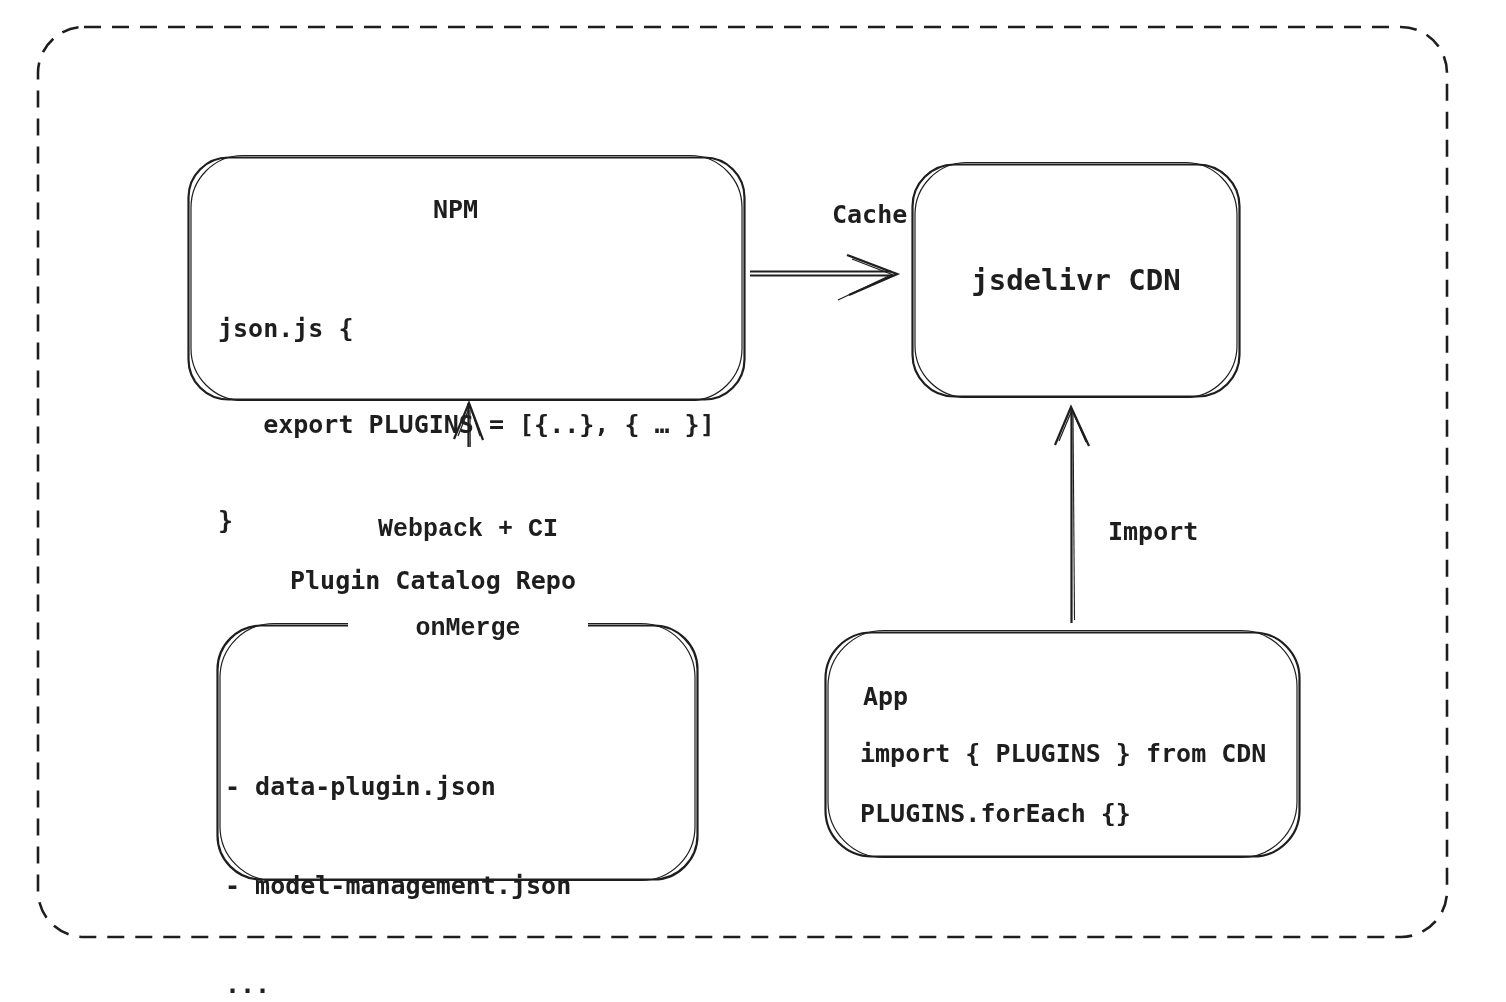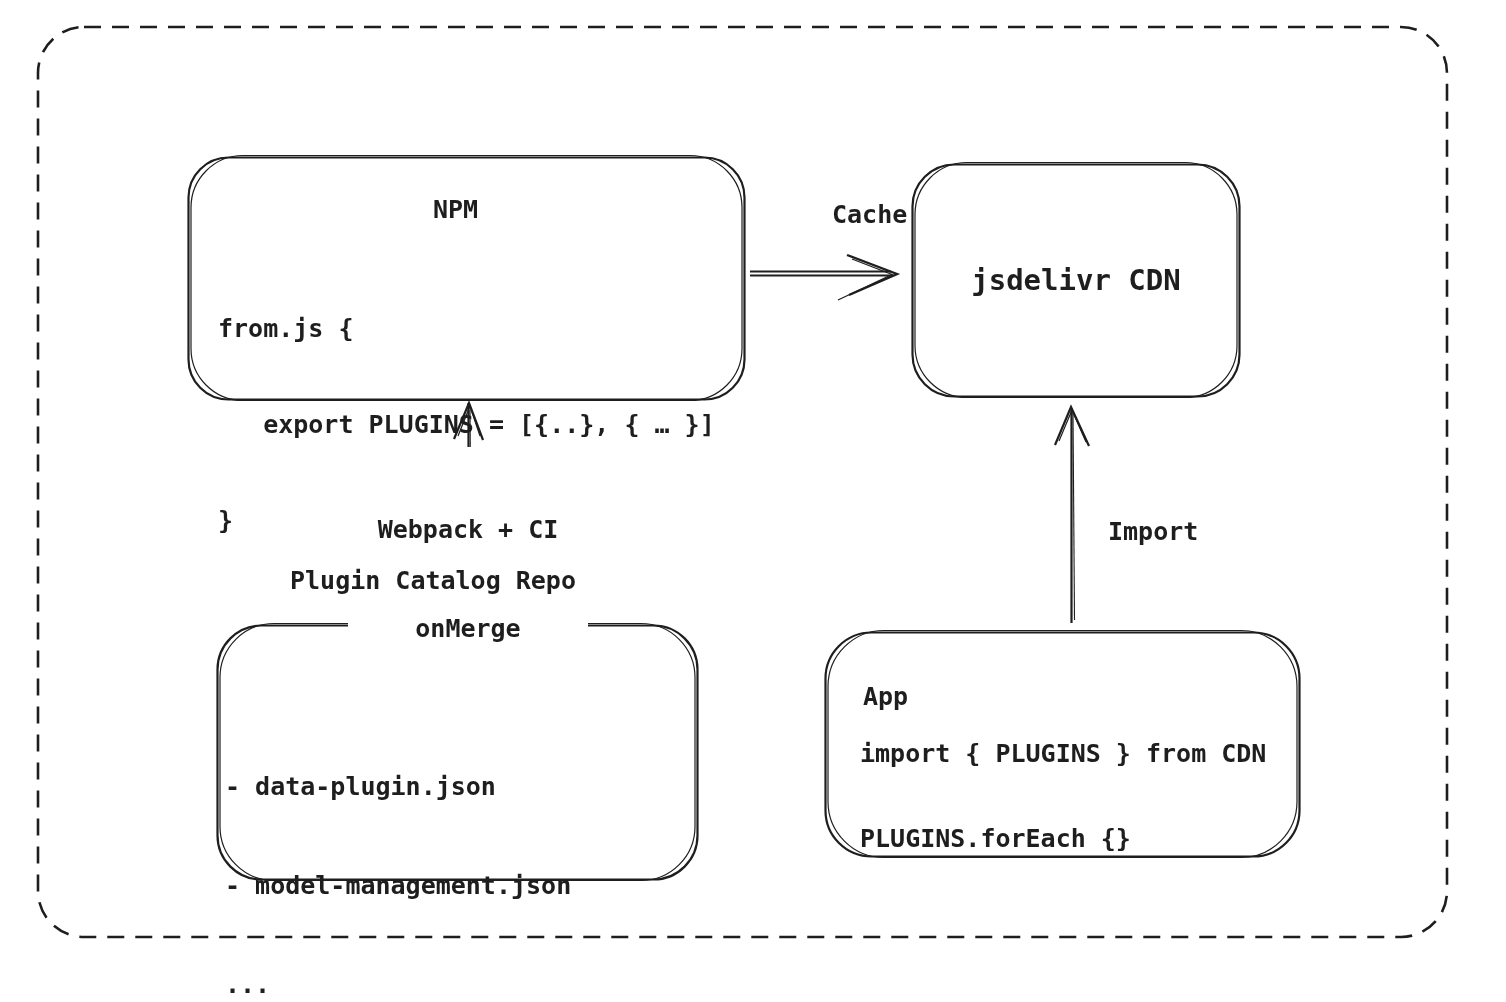--- a/index.html
+++ b/index.html
@@ -38,27 +38,27 @@
   .node-cdn  { left: 912px; top: 164px; width: 328px; height: 233px;
                display: flex; align-items: center; justify-content: center; }
   .cdn-label { position: static; white-space: pre; font-size: 29px; }
 
   .node-repo { left: 217px; top: 625px; width: 481px; height: 255px; }
   .repo-files { left: 8px; top: 79px; line-height: 33px; }
 
   .node-app  { left: 825px; top: 632px; width: 475px; height: 225px; padding-left: 16px; }
   .app-title { left: 38px; top: 50px; }
   .app-line1 { left: 35px; top: 107px; }
-  .app-line2 { left: 35px; top: 167px; margin-top: 25px; }
+  .app-line2 { left: 35px; top: 167px; }
 
   .cache-label  { left: 832px; top: 200px; }
   .import-label { left: 1108px; top: 517px; }
   .build-label  { left: 348px; top: 447px; width: 240px;
                   text-align: center; line-height: 33px;
-                  background: var(--bg, #ffffff); }
+                  background: var(--bg, #ffffff); font-family: Liberation Mono, monospace; }
   .repo-label   { left: 290px; top: 566px; text-align: center; }
 </style>
 </head>
 <body>
 
 <div class="canvas">
 
   <svg class="strokes" width="1506" height="1002" viewBox="0 0 1506 1002" aria-hidden="true">
 
     <rect x="38" y="27" width="1409" height="910" rx="46" stroke-width="2.6" stroke-dasharray="17 11"></rect>
@@ -102,21 +102,21 @@
       <line x1="1074.5" y1="620" x2="1073" y2="412" stroke-width="1.1"></line>
       <polyline points="1055,445 1071,407 1089,446" stroke-width="2.2"></polyline>
       <polyline points="1059,441 1072,410 1086,442" stroke-width="1.2"></polyline>
     </g>
   </svg>
 
 
   <div class="node node-npm">
     <div class="txt npm-title">NPM</div>
     <div class="txt npm-code">
-      <div>from.js {</div>
+      <div>json.js {</div>
       <div>   export PLUGINS = [{..}, { … }]</div>
       <div>}</div>
     </div>
   </div>
 
   <div class="node node-cdn">
     <div class="txt cdn-label">jsdelivr CDN</div>
   </div>
 
   <div class="txt cache-label">Cache</div>

